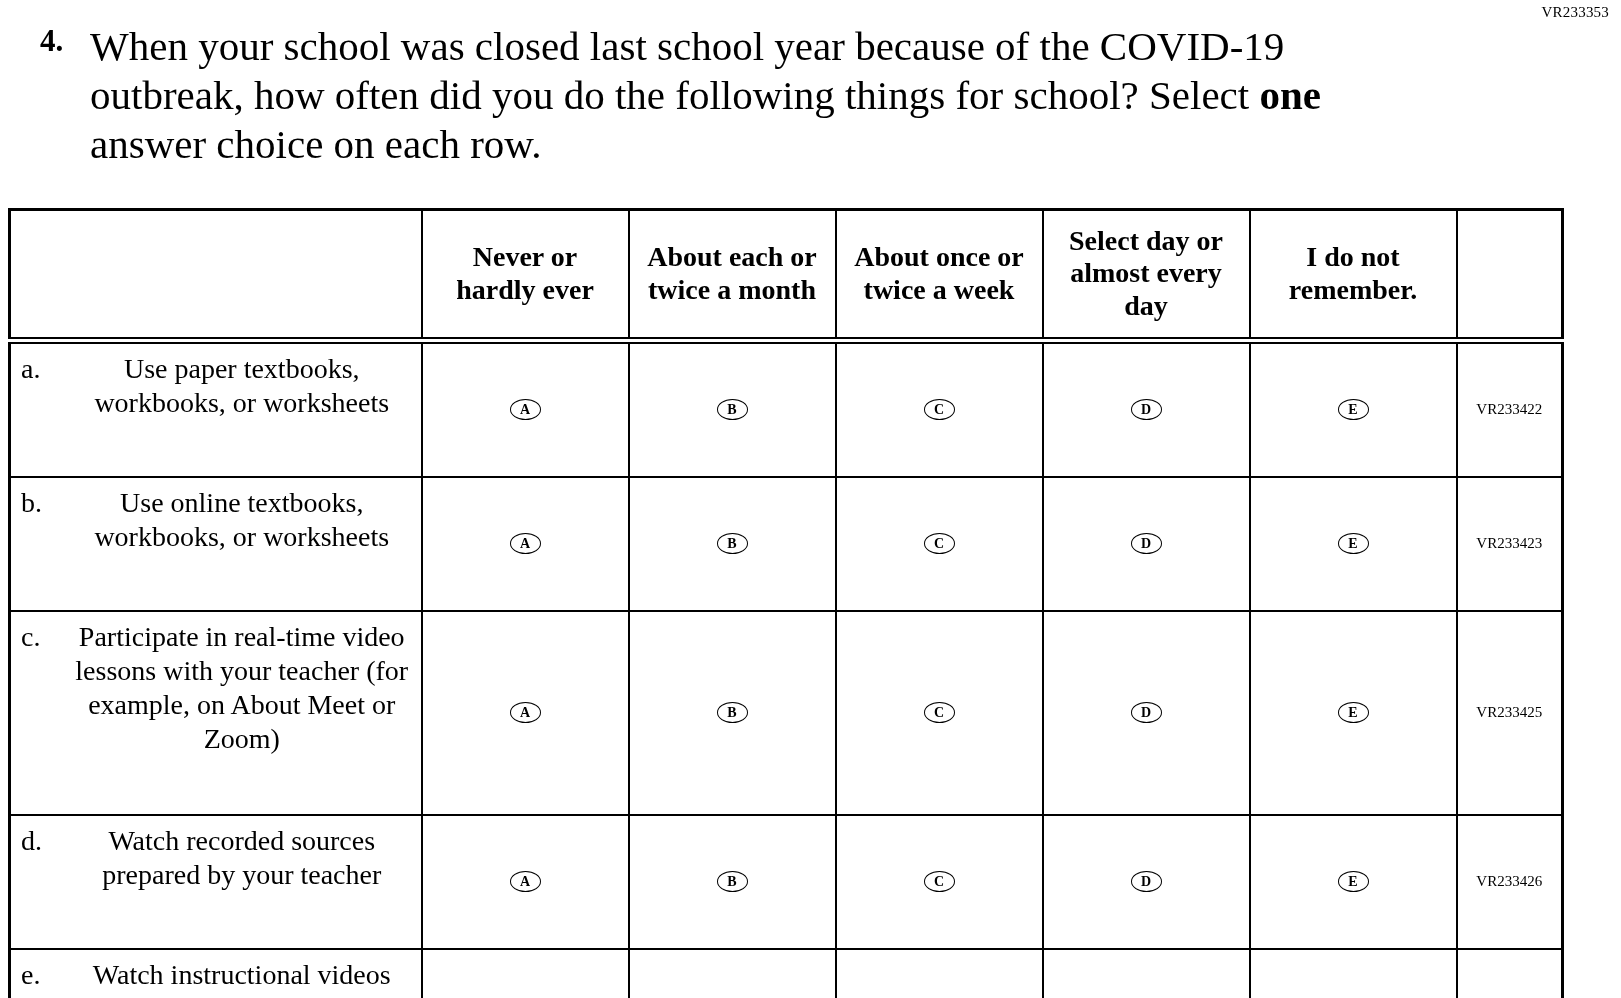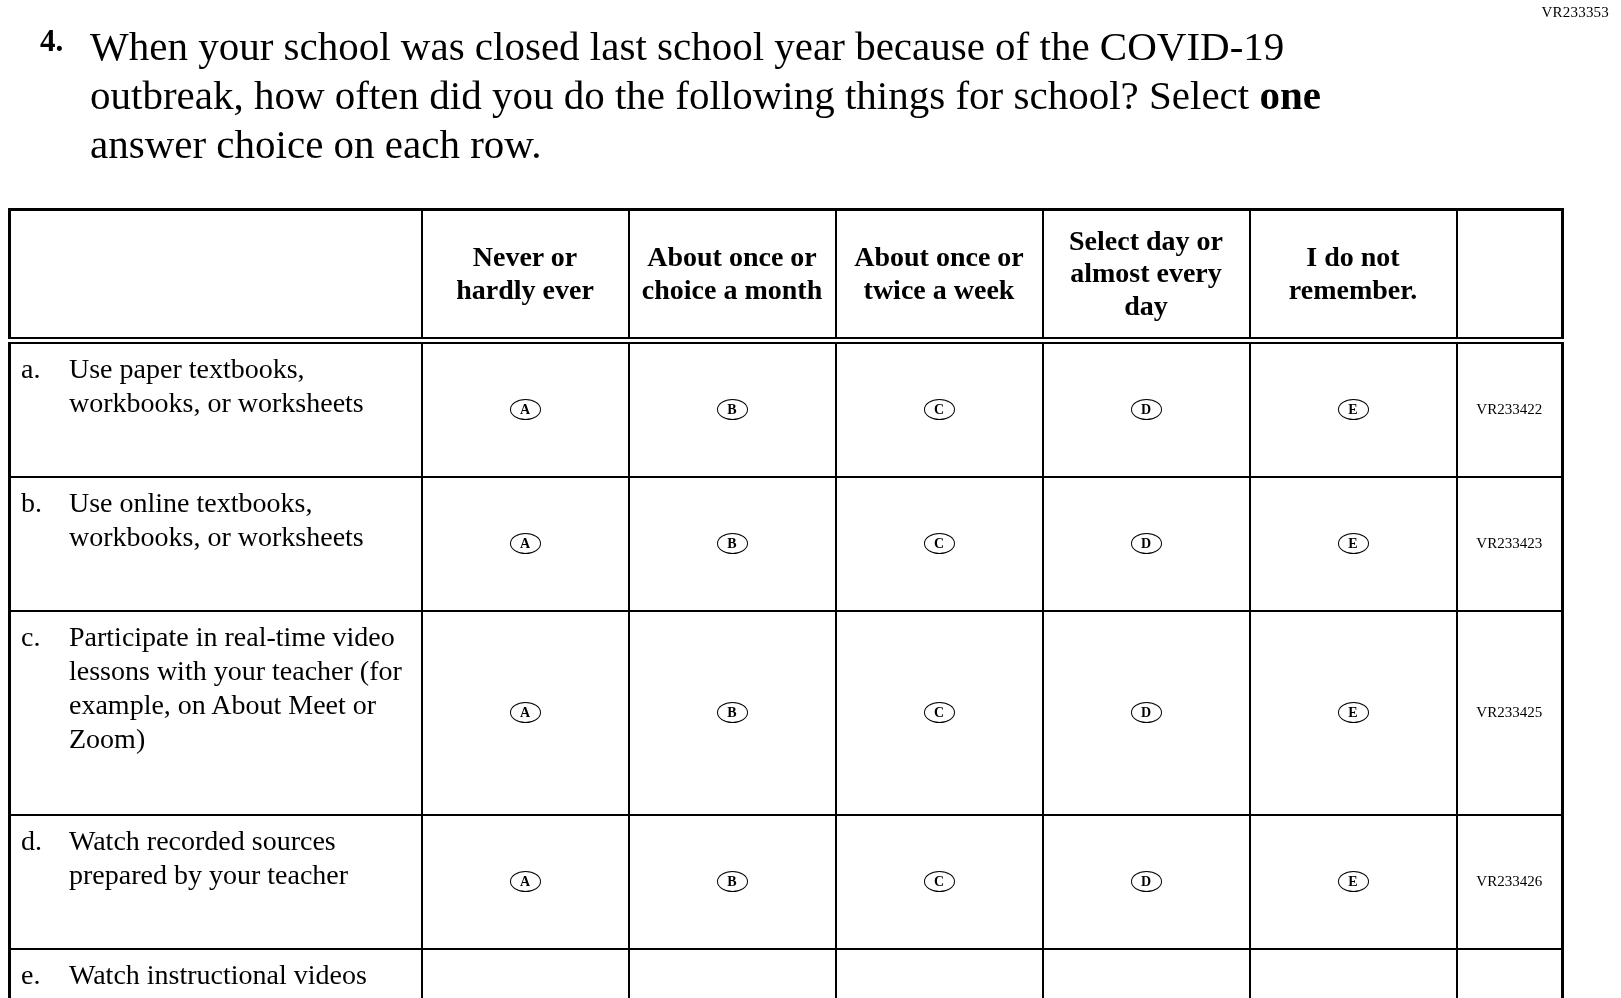--- a/index.html
+++ b/index.html
@@ -66,21 +66,21 @@
     vertical-align: top;
     padding: 8px 6px 8px 10px;
     font-size: 28px;
     line-height: 1.22;
   }
   .row-label { display: flex; align-items: flex-start; }
   .row-letter {
     flex: 0 0 48px;
     width: 48px;
   }
-  .row-text { flex: 1 1 auto; }
+  .row-text { flex: 1 1 auto; text-align: center; }
   td.opt-cell {
     text-align: center;
     vertical-align: middle;
   }
   td.code-cell {
     text-align: center;
     vertical-align: middle;
     font-size: 15px;
     padding: 2px;
     margin-left: 35px;
@@ -127,21 +127,21 @@
       <col class="c-opt">
       <col class="c-opt">
       <col class="c-opt">
       <col class="c-opt">
       <col class="c-code">
     </colgroup>
     <thead>
       <tr>
         <th></th>
         <th>Never or hardly ever</th>
-        <th>About once or choice a month</th>
+        <th>About each or twice a month</th>
         <th>About once or twice a week</th>
         <th>Select day or almost every day</th>
         <th>I do not remember.</th>
         <th></th>
       </tr>
     </thead>
     <tbody>
         <tr class="row-normal">
           <td class="label-cell">
             <div class="row-label">

